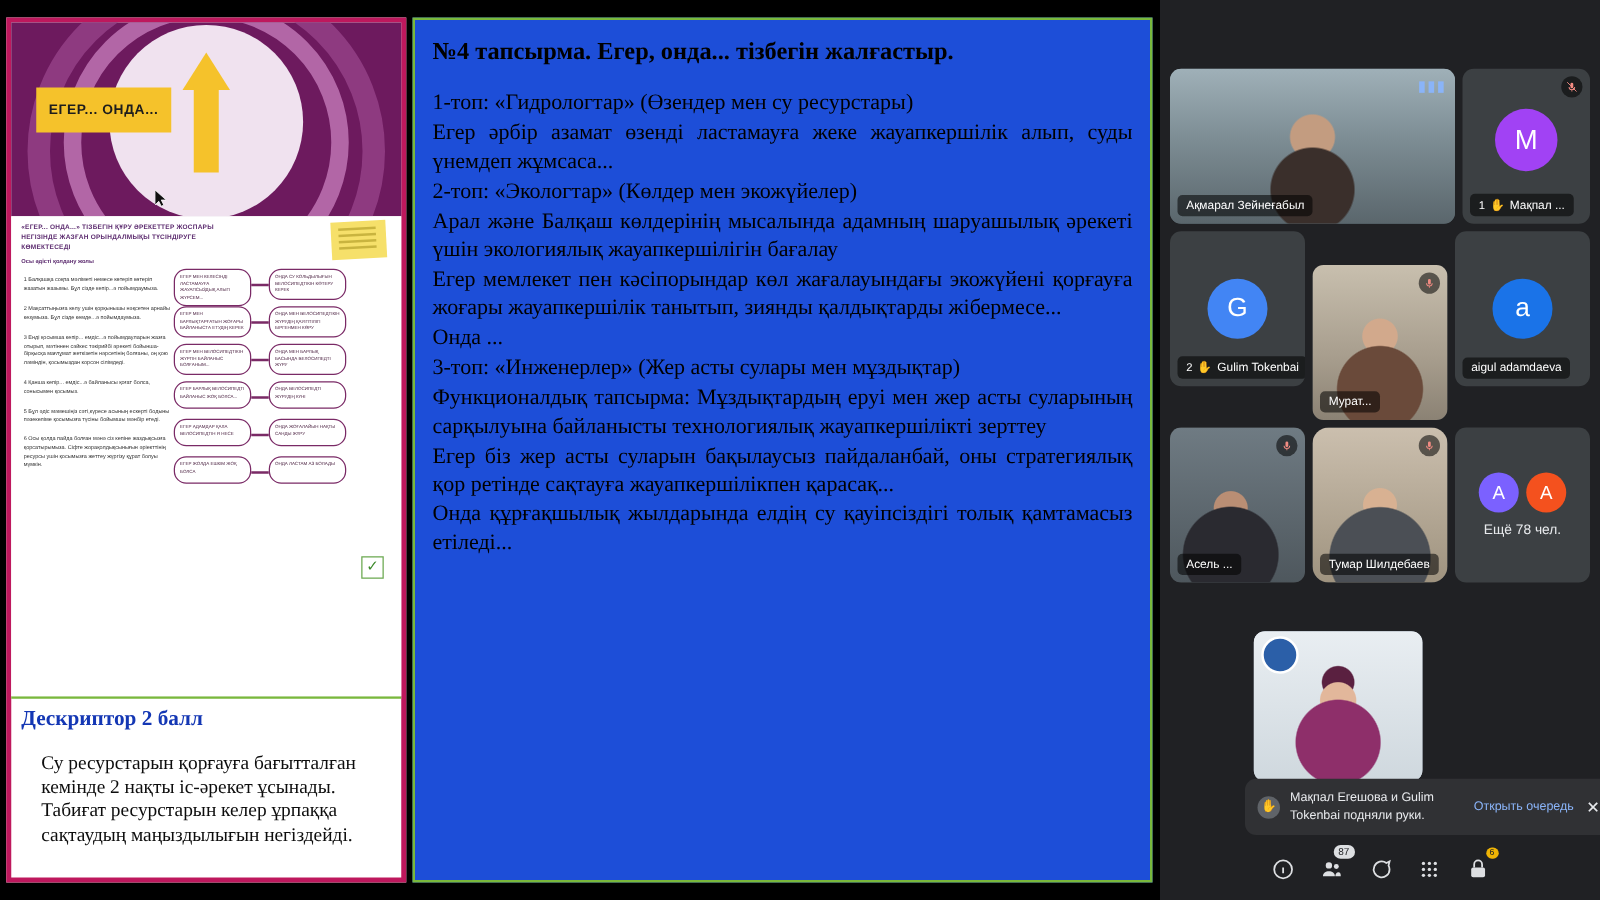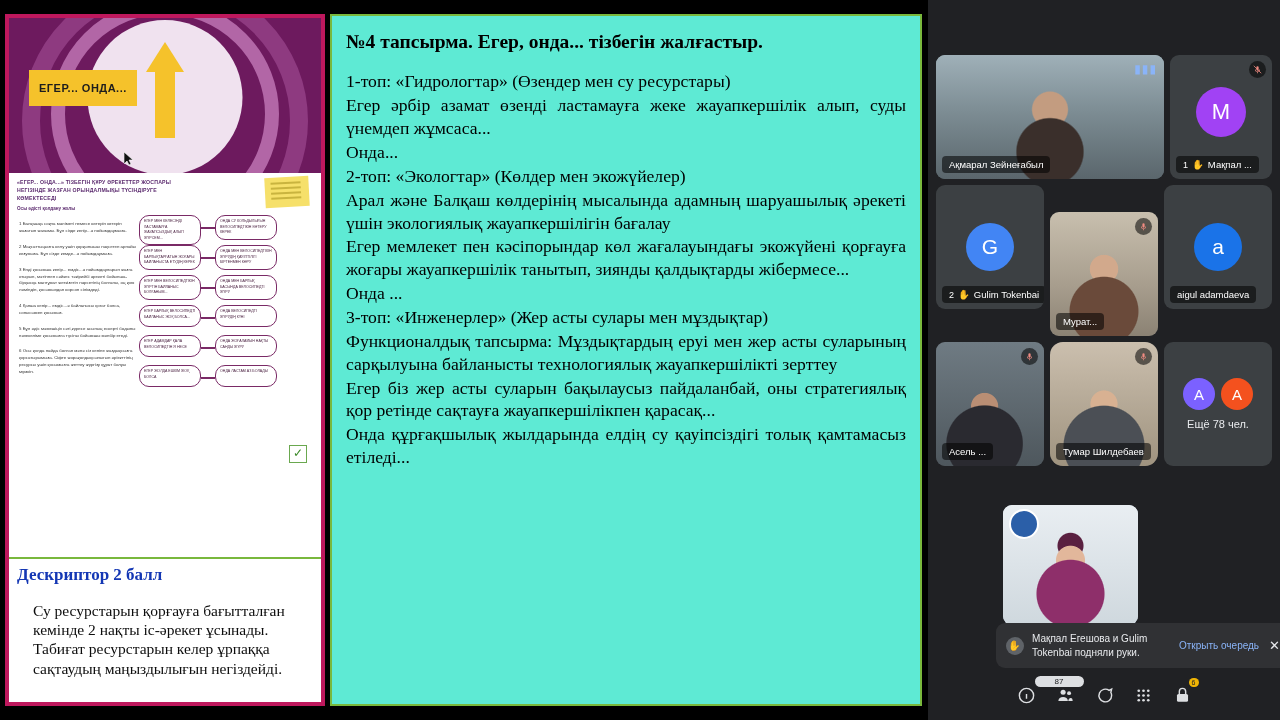--- a/index.html
+++ b/index.html
@@ -57,21 +57,21 @@
   .checkbox{position:absolute;right:6px;bottom:2px;width:16px;height:16px;border:1.5px solid #6aa84f;
      color:#3c8a2a;font-size:12px;line-height:14px;text-align:center;}
 
   
   .descr{flex:0 0 auto;border-top:2px solid #79b83c;padding:6px 8px 8px 8px;}
   .descr h4{margin:0 0 2px 0;font-size:17px;color:#1437b4;font-family:"Liberation Serif",serif;}
   .descr p{margin:16px;font-size:15.5px;line-height:1.25;color:#0d0d0d;}
 
   
   .center-col{width:598px;height:720px;background:#000;position:relative;}
-  .center-inner{position:absolute;left:0px;top:14px;width:592px;height:692px;background:#5eead4;
+  .center-inner{position:absolute;left:0px;top:14px;width:592px;height:692px;background:#1d4ed8;
       border:2px solid #79b83c;box-sizing:border-box;padding:10px 14px 4px 14px;overflow:hidden;}
   .center-inner h2{margin:4px 0 16px 0;font-size:19.5px;font-weight:bold;color:#000;line-height:1.25;}
   .center-inner p{margin:0 0 1px 0;font-size:17.6px;line-height:1.30;color:#000;text-align:justify;}
 
   
   .right-col{width:352px;height:720px;background:#202124;position:relative;}
   .tiles{position:absolute;left:8px;top:55px;width:336px;}
   .tile{position:relative;border-radius:9px;overflow:hidden;background:#3c4043;}
   .tile .nameplate{position:absolute;left:6px;bottom:6px;background:rgba(0,0,0,.55);color:#fff;
      font-family:"Liberation Sans",sans-serif;font-size:9.5px;padding:3px 7px;border-radius:4px;
@@ -101,21 +101,21 @@
      font-family:"Liberation Sans",sans-serif;font-size:10px;line-height:1.35;}
   .toast .hand{width:18px;height:18px;border-radius:50%;background:#5f6368;display:flex;
      align-items:center;justify-content:center;font-size:10px;flex:0 0 auto;}
   .toast .link{color:#8ab4f8;white-space:nowrap;font-size:10px;}
   .toast .x{color:#e8eaed;font-size:13px;padding-left:2px;}
 
   .botbar{position:absolute;left:0;bottom:8px;width:352px;height:34px;display:flex;
      align-items:center;justify-content:center;gap:20px;color:#e8eaed;}
   .botbar .ic{position:relative;width:19px;height:19px;opacity:.95;}
   .badge{position:absolute;right:-9px;top:-10px;background:#e8eaed;color:#202124;border-radius:8px;
-     font-family:"Liberation Sans",sans-serif;font-size:8px;padding:1px 20px;}
+     font-family:"Liberation Sans",sans-serif;font-size:8px;padding:1px 4px;}
   .lockbadge{position:absolute;right:-7px;top:-8px;background:#fbbc04;color:#202124;border-radius:7px;
      font-family:"Liberation Sans",sans-serif;font-size:7px;padding:1px 3px;}
 </style>
 </head>
 <body>
 
 <div class="stage">
 
   <div class="left-col">
     <div class="left-inner">
@@ -192,21 +192,20 @@
           <path d="M0 0 L0 12 L3 9 L5 13 L7 12 L5 8 L9 8 Z" fill="#111" stroke="#fff" stroke-width=".6"></path>
         </svg>
     </div>
   </div>
 
   <div class="center-col">
     <div class="center-inner">
       <h2>№4 тапсырма. Егер, онда... тізбегін жалғастыр.</h2>
       <p>1-топ: «Гидрологтар» (Өзендер мен су ресурстары)</p>
       <p>Егер әрбір азамат өзенді ластамауға жеке жауапкершілік алып, суды үнемдеп жұмсаса...</p>
-      <p>Онда...</p>
       <p>2-топ: «Экологтар» (Көлдер мен экожүйелер)</p>
       <p>Арал және Балқаш көлдерінің мысалында адамның шаруашылық әрекеті үшін экологиялық жауапкершілігін бағалау</p>
       <p>Егер мемлекет пен кәсіпорындар көл жағалауындағы экожүйені қорғауға жоғары жауапкершілік танытып, зиянды қалдықтарды жібермесе...</p>
       <p>Онда ...</p>
       <p>3-топ: «Инженерлер» (Жер асты сулары мен мұздықтар)</p>
       <p>Функционалдық тапсырма: Мұздықтардың еруі мен жер асты суларының сарқылуына байланысты технологиялық жауапкершілікті зерттеу</p>
       <p>Егер біз жер асты суларын бақылаусыз пайдаланбай, оны стратегиялық қор ретінде сақтауға жауапкершілікпен қарасақ...</p>
       <p>Онда құрғақшылық жылдарында елдің су қауіпсіздігі толық қамтамасыз етіледі...</p>
     </div>
   </div>

